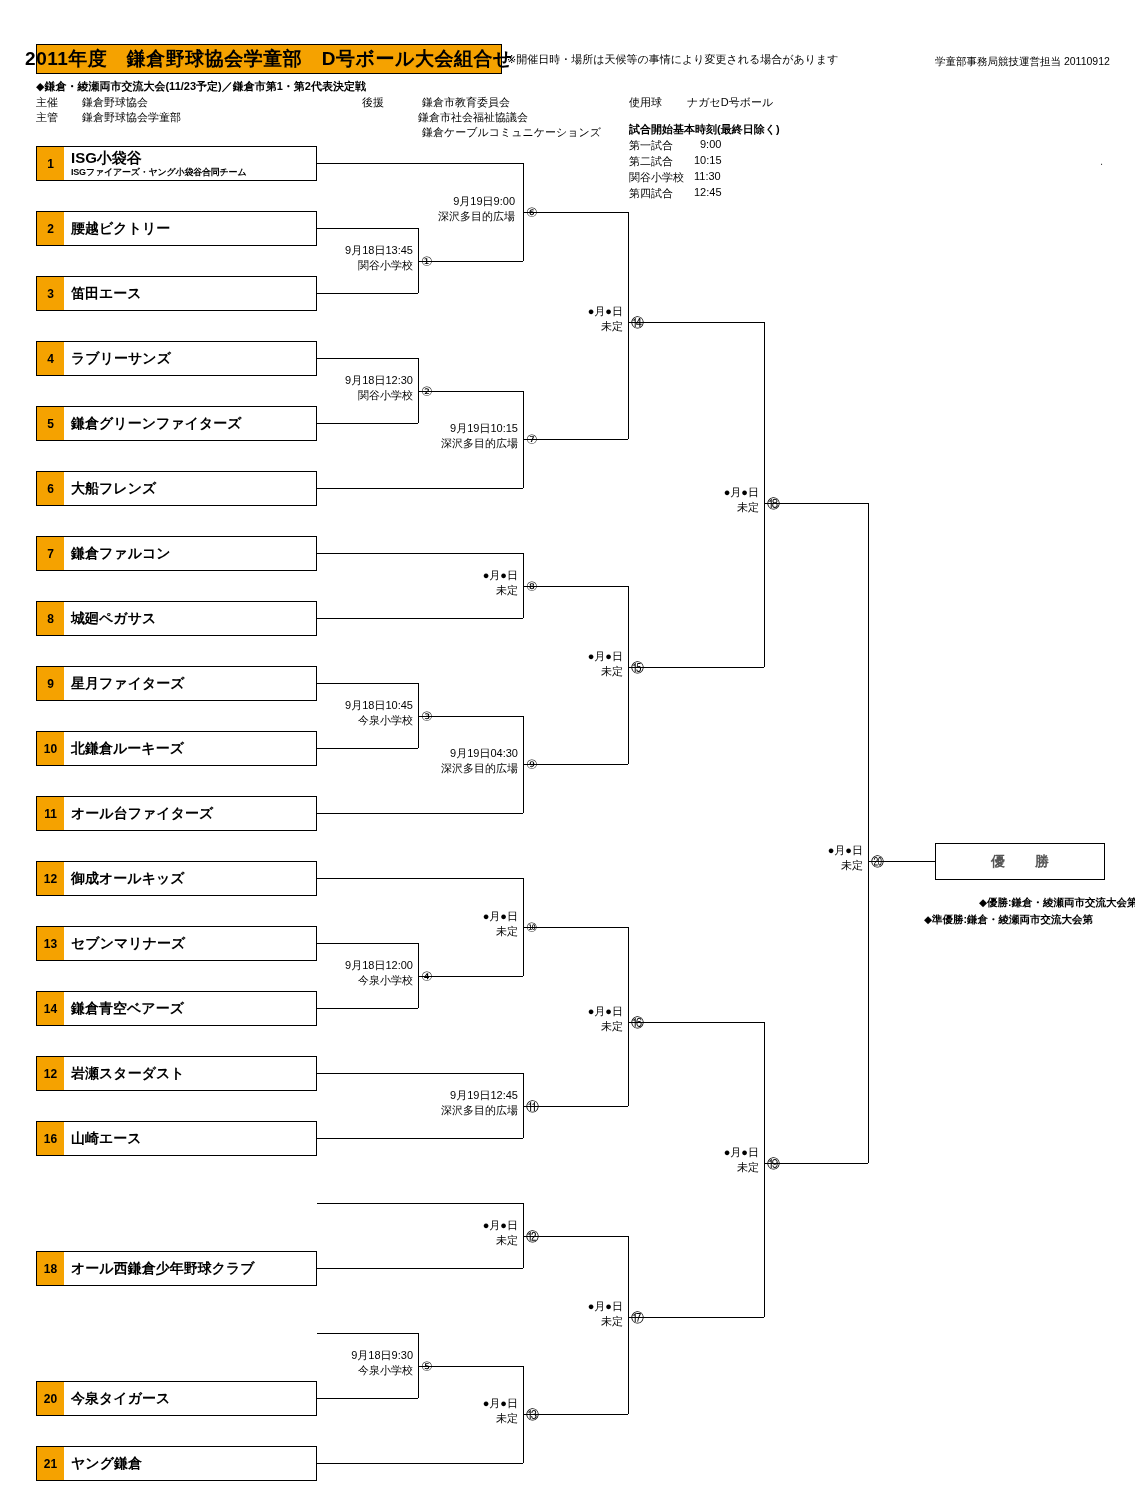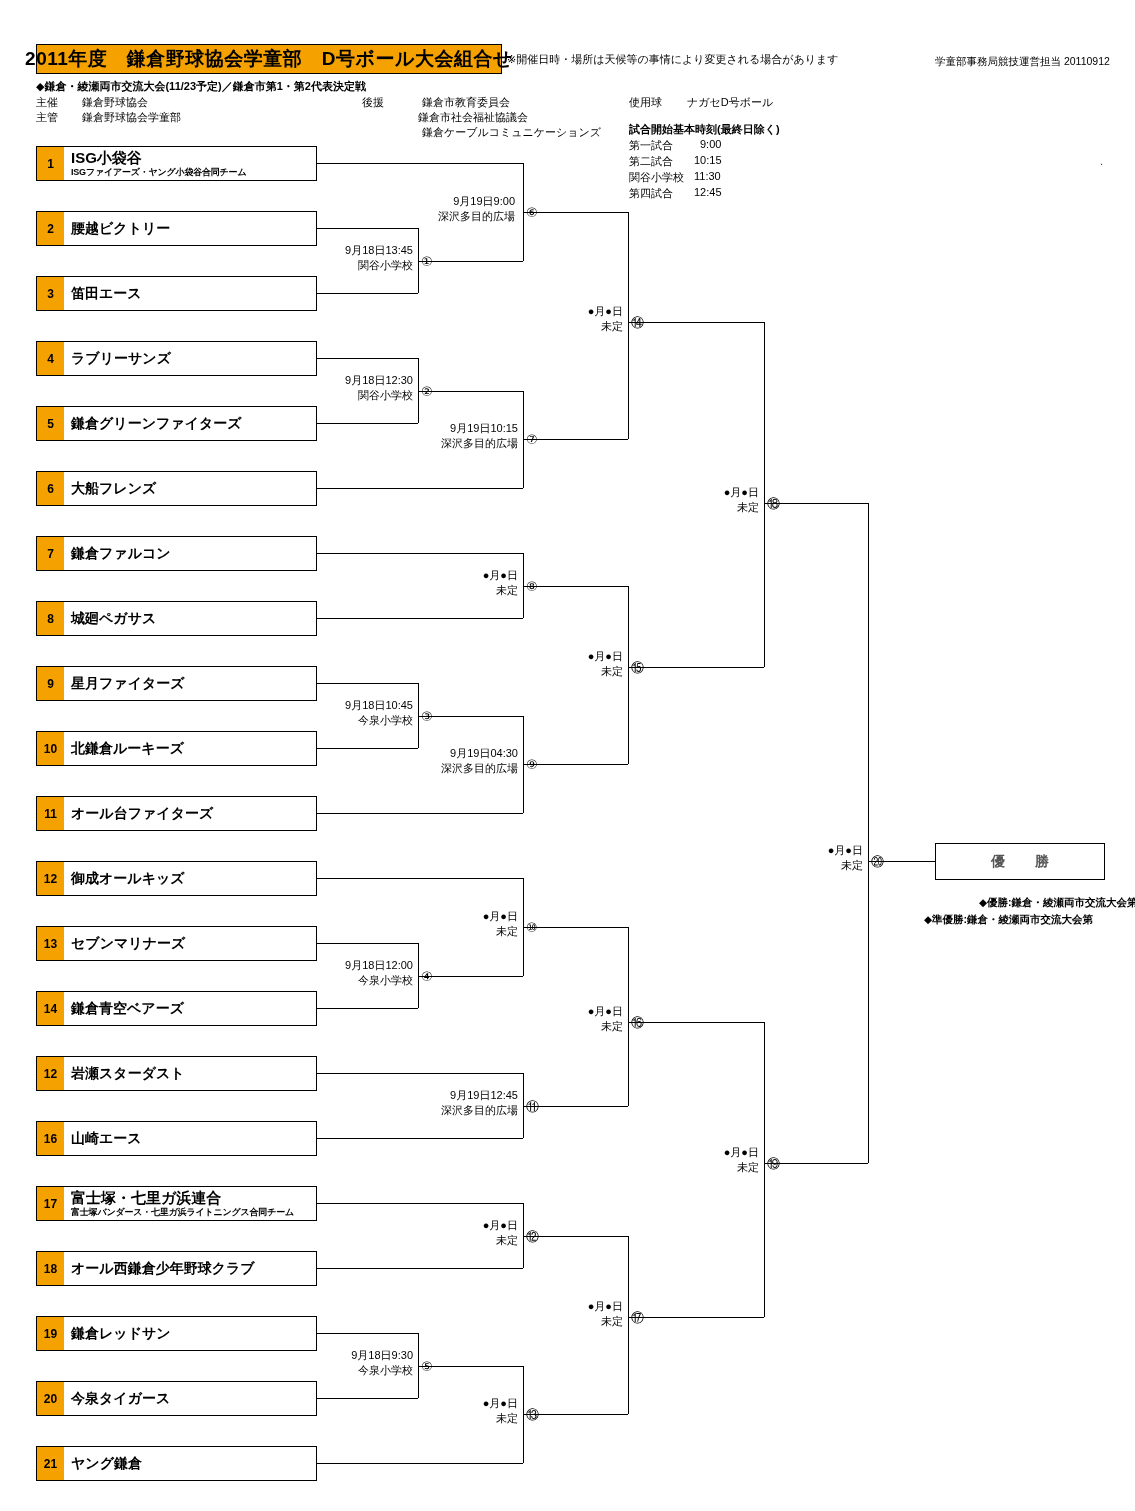--- a/index.html
+++ b/index.html
@@ -262,37 +262,24 @@
     <div class="nm">
         <span class="main">岩瀬スターダスト</span>
       </div>
   </div>
   <div class="team" style="top:1121px;padding-left:36px;">
     <div class="seed">16</div>
     <div class="nm">
         <span class="main">山崎エース</span>
       </div>
   </div>
-  <div class="team two" style="top:1186px;">
-    <div class="seed">17</div>
-    <div class="nm">
-      <span class="main">富士塚・七里ガ浜連合</span>
-      <span class="sub">富士塚バンダース・七里ガ浜ライトニングス合同チーム</span>
-    </div>
-  </div>
   <div class="team" style="top:1251px;">
     <div class="seed">18</div>
     <div class="nm">
         <span class="main">オール西鎌倉少年野球クラブ</span>
-      </div>
-  </div>
-  <div class="team" style="top:1316px;">
-    <div class="seed">19</div>
-    <div class="nm">
-        <span class="main">鎌倉レッドサン</span>
       </div>
   </div>
   <div class="team" style="top:1381px;">
     <div class="seed">20</div>
     <div class="nm">
         <span class="main">今泉タイガース</span>
       </div>
   </div>
   <div class="team" style="top:1446px;">
     <div class="seed">21</div>

